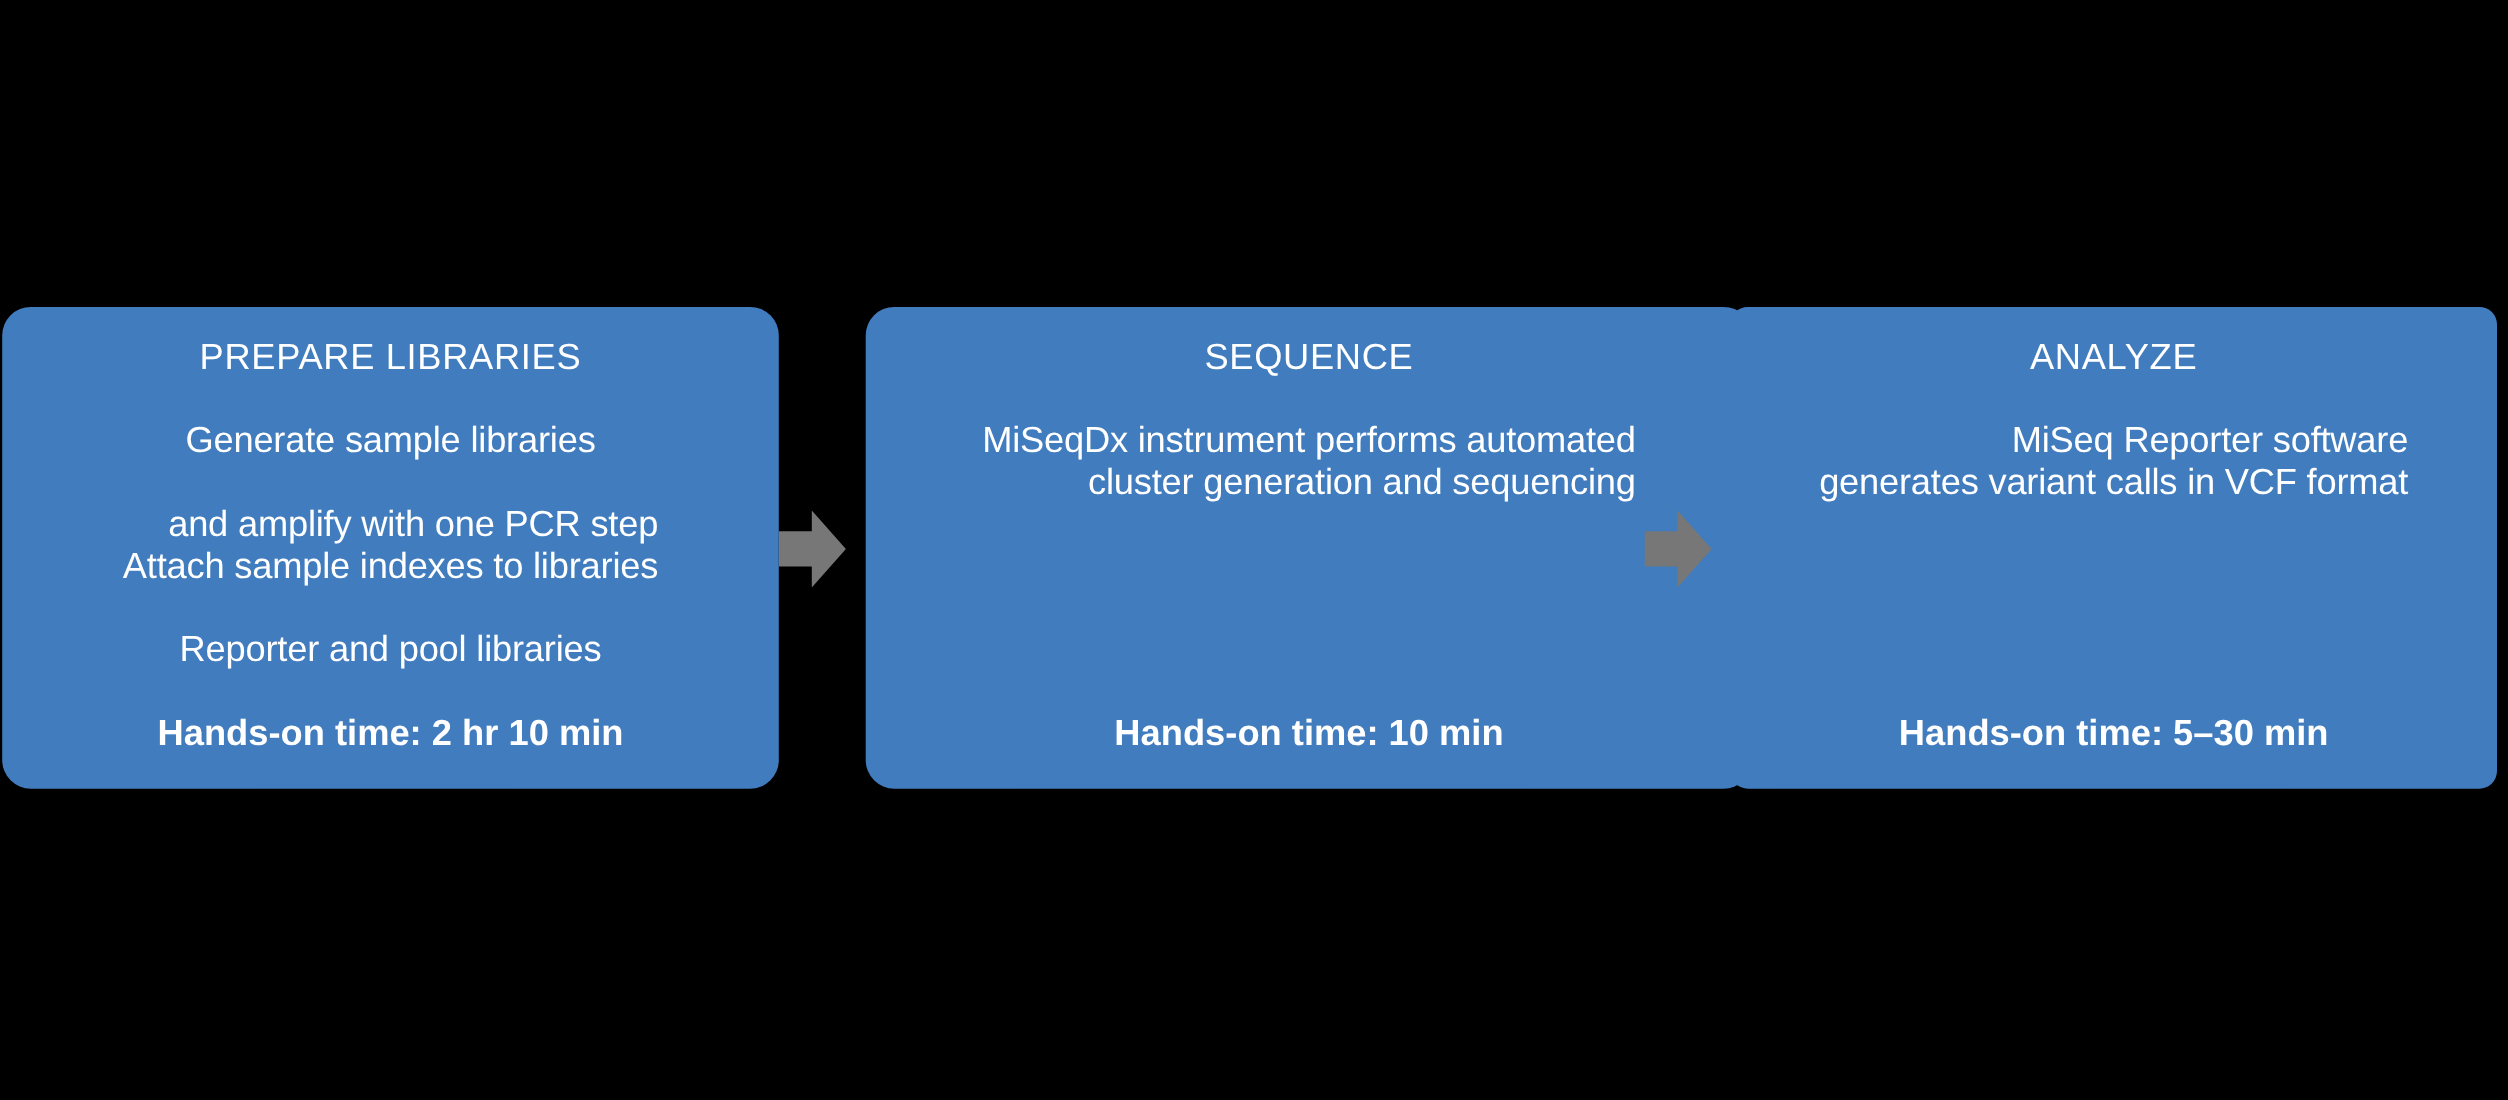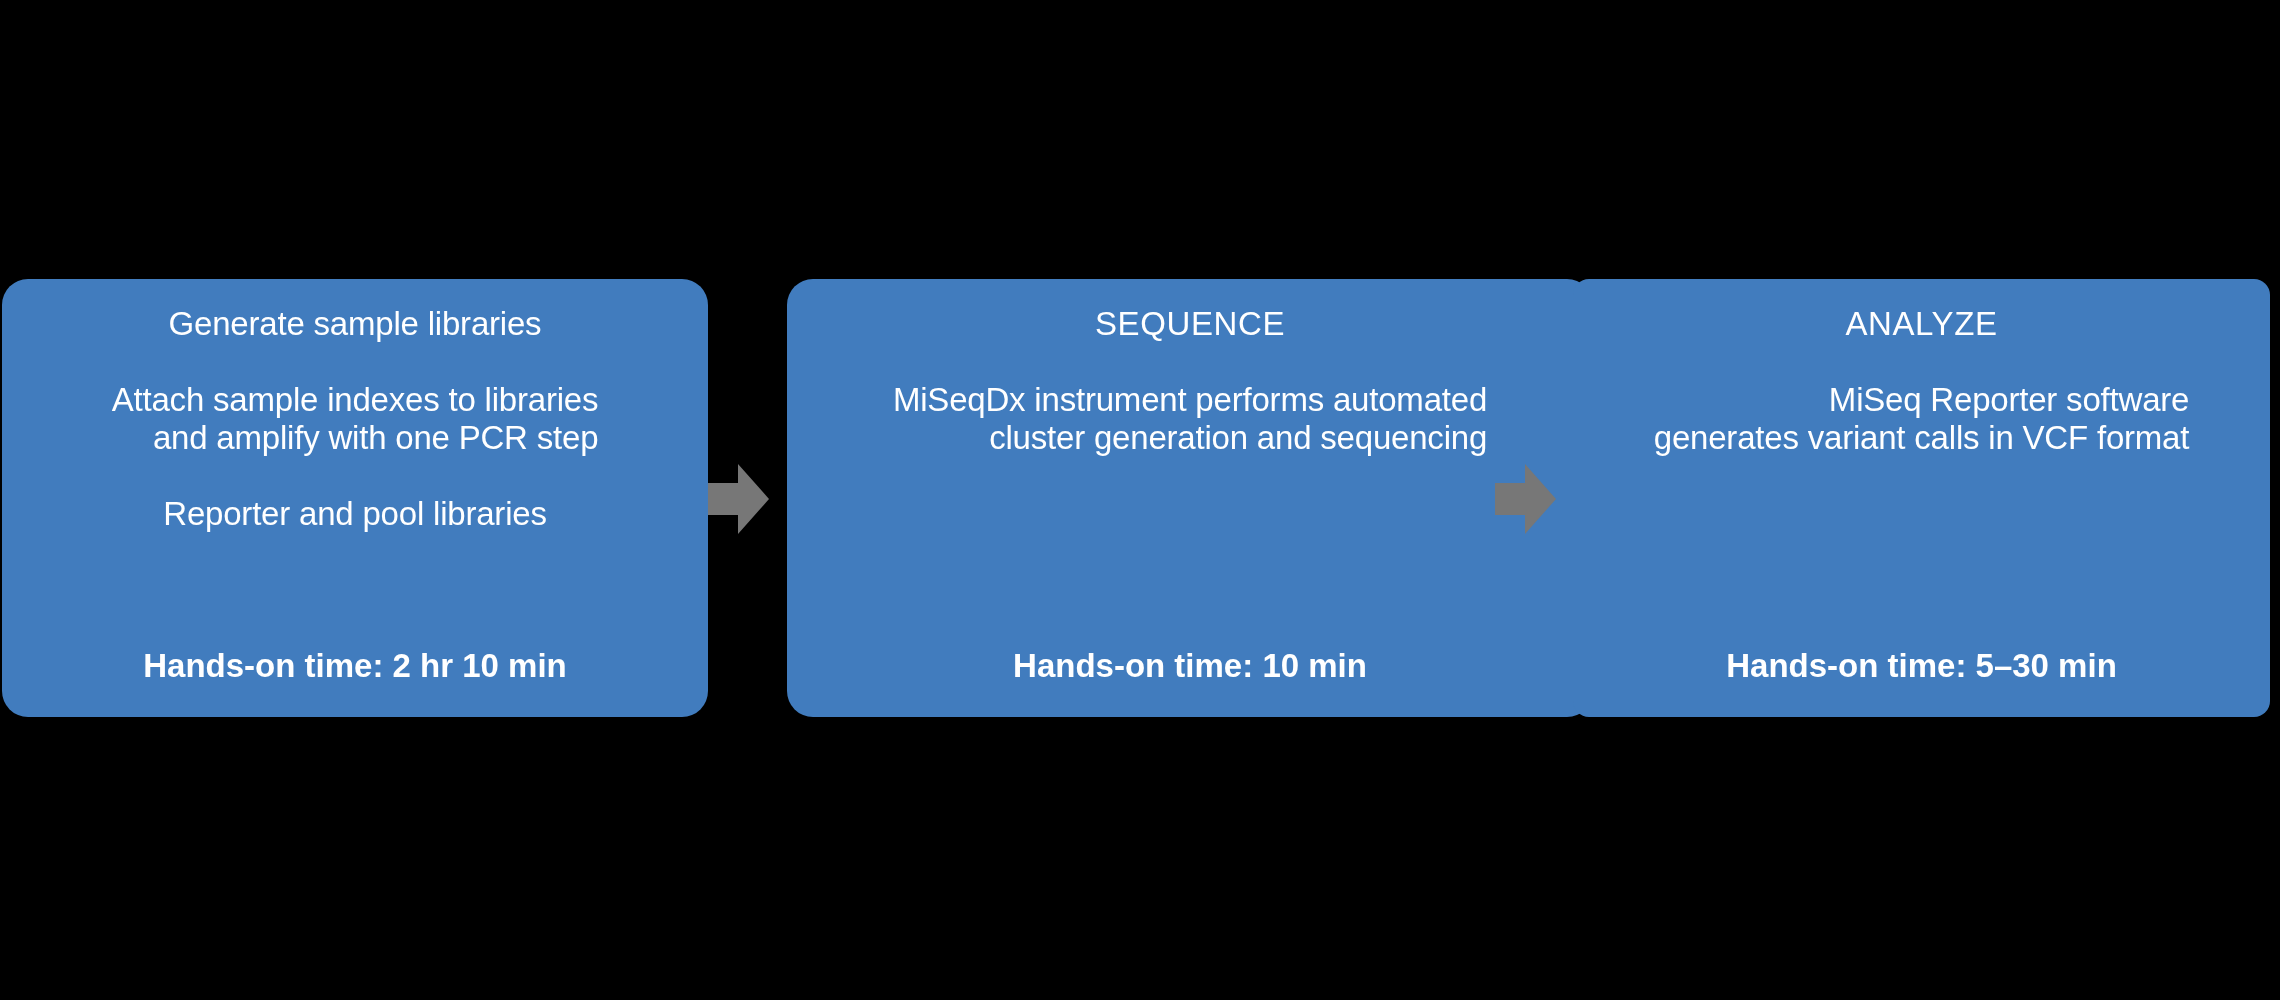--- a/index.html
+++ b/index.html
@@ -65,26 +65,27 @@
   }
   .arrow--1 { left: 708px; }
   .arrow--2 { left: 1495px; }
 </style>
 </head>
 <body style="--bg-color: #000000; --box-color: #417CBE; --text-color: #FFFFFF;">
 
 <div class="canvas">
 
   <section class="box box--1">
+    <h2 class="title">PREPARE LIBRARIES</h2>
     <p class="item">
       <span class="line">Generate sample libraries</span>
     </p>
     <p class="item">
+      <span class="line">and amplify with one PCR step</span>
       <span class="line">Attach sample indexes to libraries</span>
-      <span class="line">and amplify with one PCR step</span>
     </p>
     <p class="item">
       <span class="line">Reporter and pool libraries</span>
     </p>
     <p class="hands-on">Hands-on time: 2 hr 10 min</p>
   </section>
 
   <svg class="arrow arrow--1" viewBox="0 0 61 70" aria-hidden="true">
     <polygon points="0,19 30,19 30,0 61,35 30,70 30,51 0,51" fill="#777777"></polygon>
   </svg>

